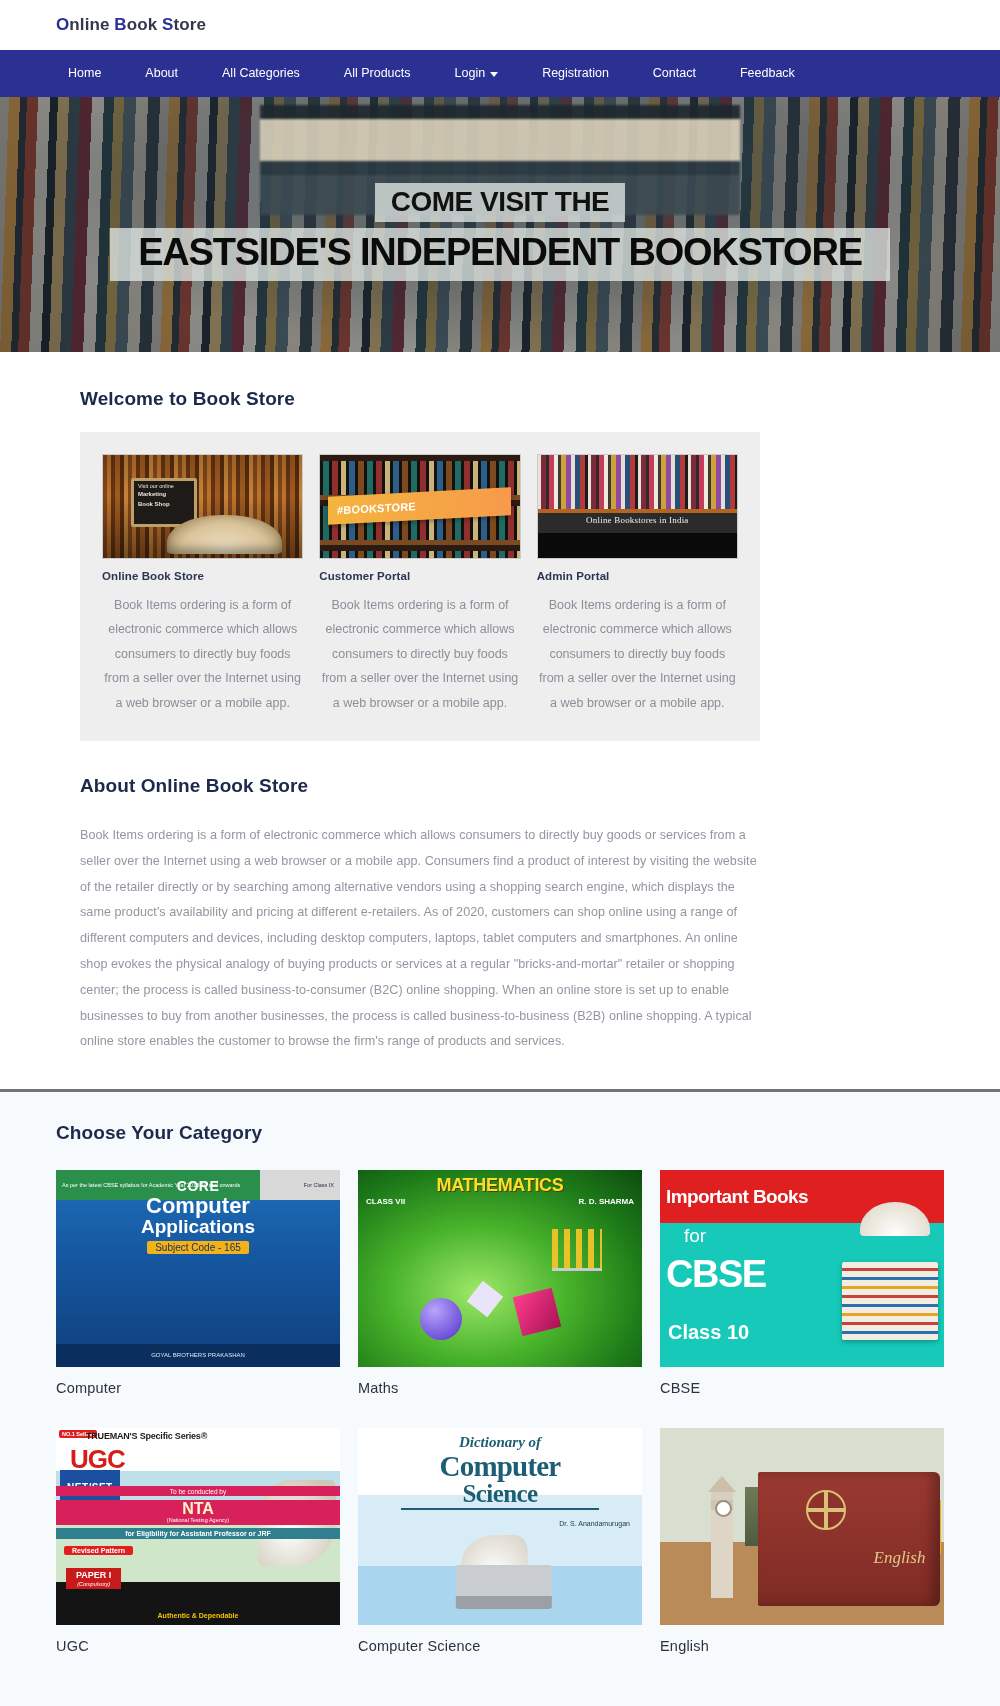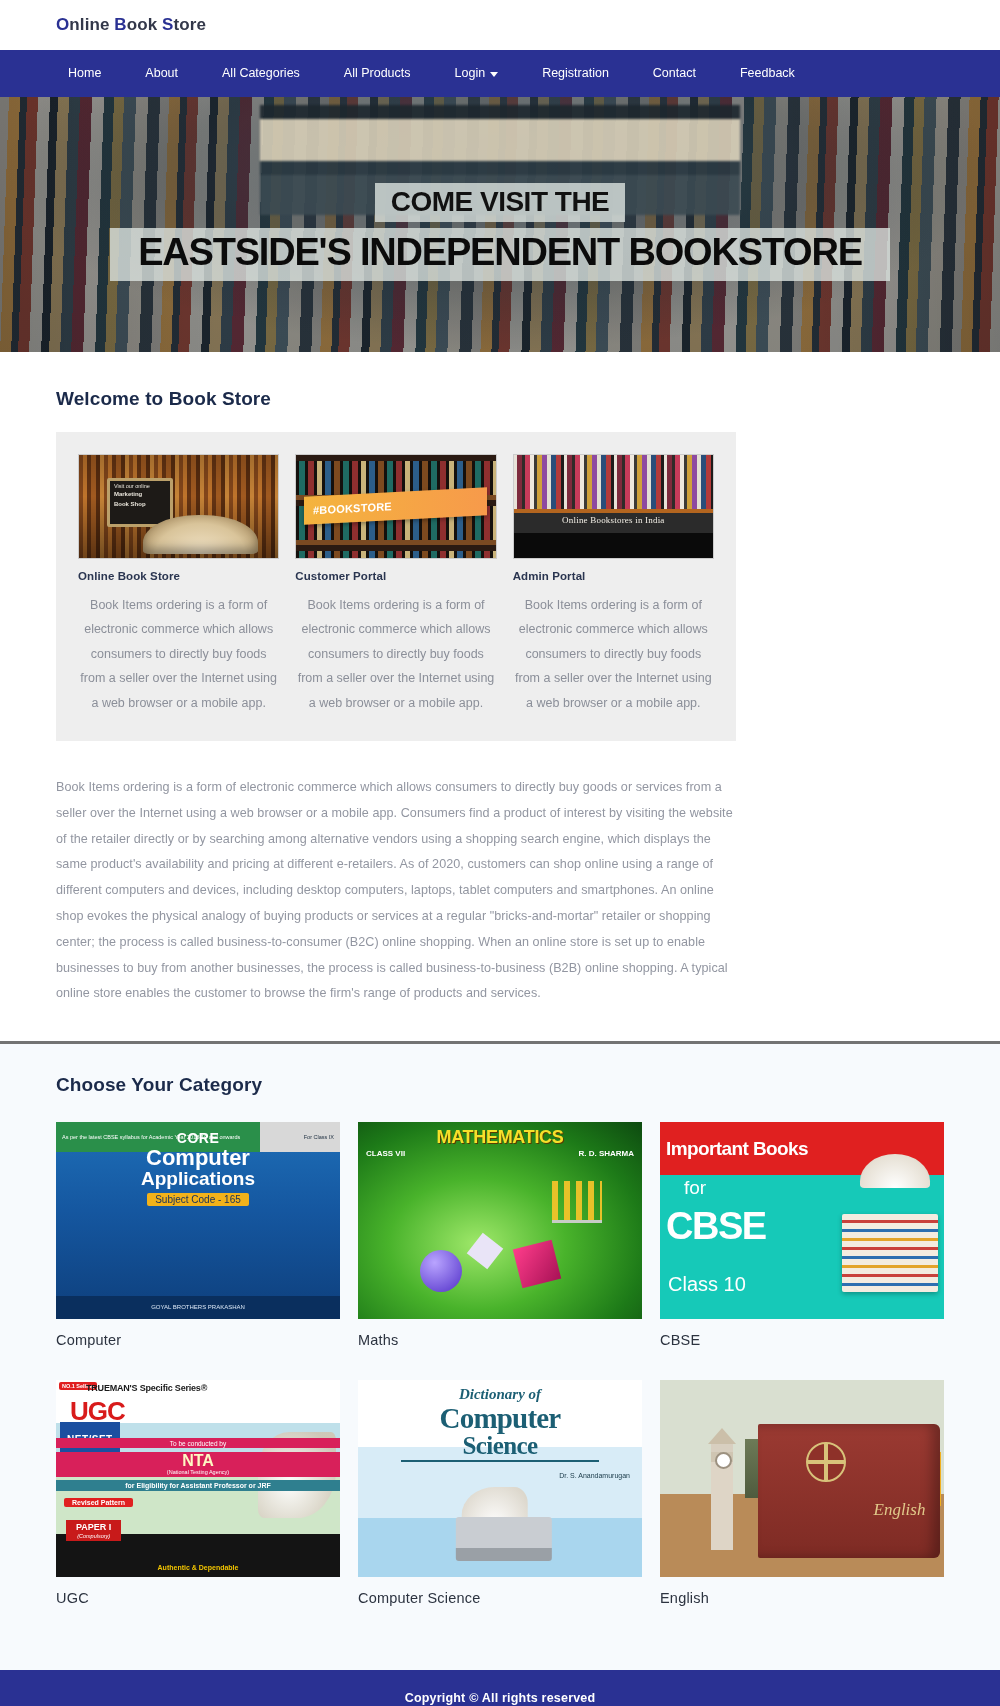--- a/index.html
+++ b/index.html
@@ -132,21 +132,21 @@
     color: #0b0b0b;
     font-weight: 700;
     font-size: 38px;
     letter-spacing: -1.2px;
     padding: 5px 10px 9px;
     line-height: 1.02;
     white-space: nowrap;
   }
 
   
-  .container { width: 792px; padding: 0 56px; }
+  .container { width: 792px; padding: 0 56px; margin-left: 24px; }
 
   .section-title {
     font-size: 19px;
     font-weight: 600;
     color: #1b2a4a;
     letter-spacing: .1px;
   }
 
   
   .welcome-wrap { padding-top: 36px; padding-bottom: 8px; }
@@ -398,21 +398,21 @@
   }
   .cov-cbse .red {
     position: absolute; top: 0; left: 0; right: 0; height: 27%;
     background: #e02020;
     color: #fff; font-size: 19px; font-weight: 700;
     display: flex; align-items: center; padding-left: 6px;
     letter-spacing: -.6px;
   }
   .cov-cbse .f { position: absolute; top: 28%; left: 24px; color: #fff; font-size: 19px; font-weight: 400; }
   .cov-cbse .c { position: absolute; top: 42%; left: 6px; color: #fff; font-size: 38px; font-weight: 700; letter-spacing: -1.5px; }
-  .cov-cbse .cl { position: absolute; bottom: 12%; left: 8px; color: #fff; font-size: 20px; font-weight: 400; }
+  .cov-cbse .cl { position: absolute; bottom: 12%; left: 8px; color: #fff; font-size: 20px; font-weight: 700; }
   .cov-cbse .stack {
     position: absolute; right: 6px; bottom: 14%;
     width: 96px; height: 78px;
     background:
       repeating-linear-gradient(to bottom,
         #f3ece0 0 6px, #c9413b 6px 9px,
         #f3ece0 9px 15px, #2d6fb0 15px 18px,
         #f3ece0 18px 24px, #e3a42a 24px 27px);
     border-radius: 2px;
     box-shadow: 0 2px 5px rgba(0,0,0,.28);
@@ -672,20 +672,21 @@
         <div class="india-label">Online Bookstores in India</div>
       </div>
       <div class="card-title">Admin Portal</div>
       <div class="card-text">Book Items ordering is a form of electronic commerce which allows consumers to directly buy foods from a seller over the Internet using a web browser or a mobile app.</div>
     </div>
 
   </div>
 </section>
 
 <section class="container about-wrap">
+  <h2 class="section-title about-title">About Online Book Store</h2>
   <p class="about-text">Book Items ordering is a form of electronic commerce which allows consumers to directly buy goods or services from a seller over the Internet using a web browser or a mobile app. Consumers find a product of interest by visiting the website of the retailer directly or by searching among alternative vendors using a shopping search engine, which displays the same product's availability and pricing at different e-retailers. As of 2020, customers can shop online using a range of different computers and devices, including desktop computers, laptops, tablet computers and smartphones. An online shop evokes the physical analogy of buying products or services at a regular "bricks-and-mortar" retailer or shopping center; the process is called business-to-consumer (B2C) online shopping. When an online store is set up to enable businesses to buy from another businesses, the process is called business-to-business (B2B) online shopping. A typical online store enables the customer to browse the firm's range of products and services.</p>
 </section>
 
 <section class="category-section">
   <h2 class="section-title">Choose Your Category</h2>
 
   <div class="cat-grid">
 
     <div class="cat-card">
       <div class="cat-thumb cov-comp">

